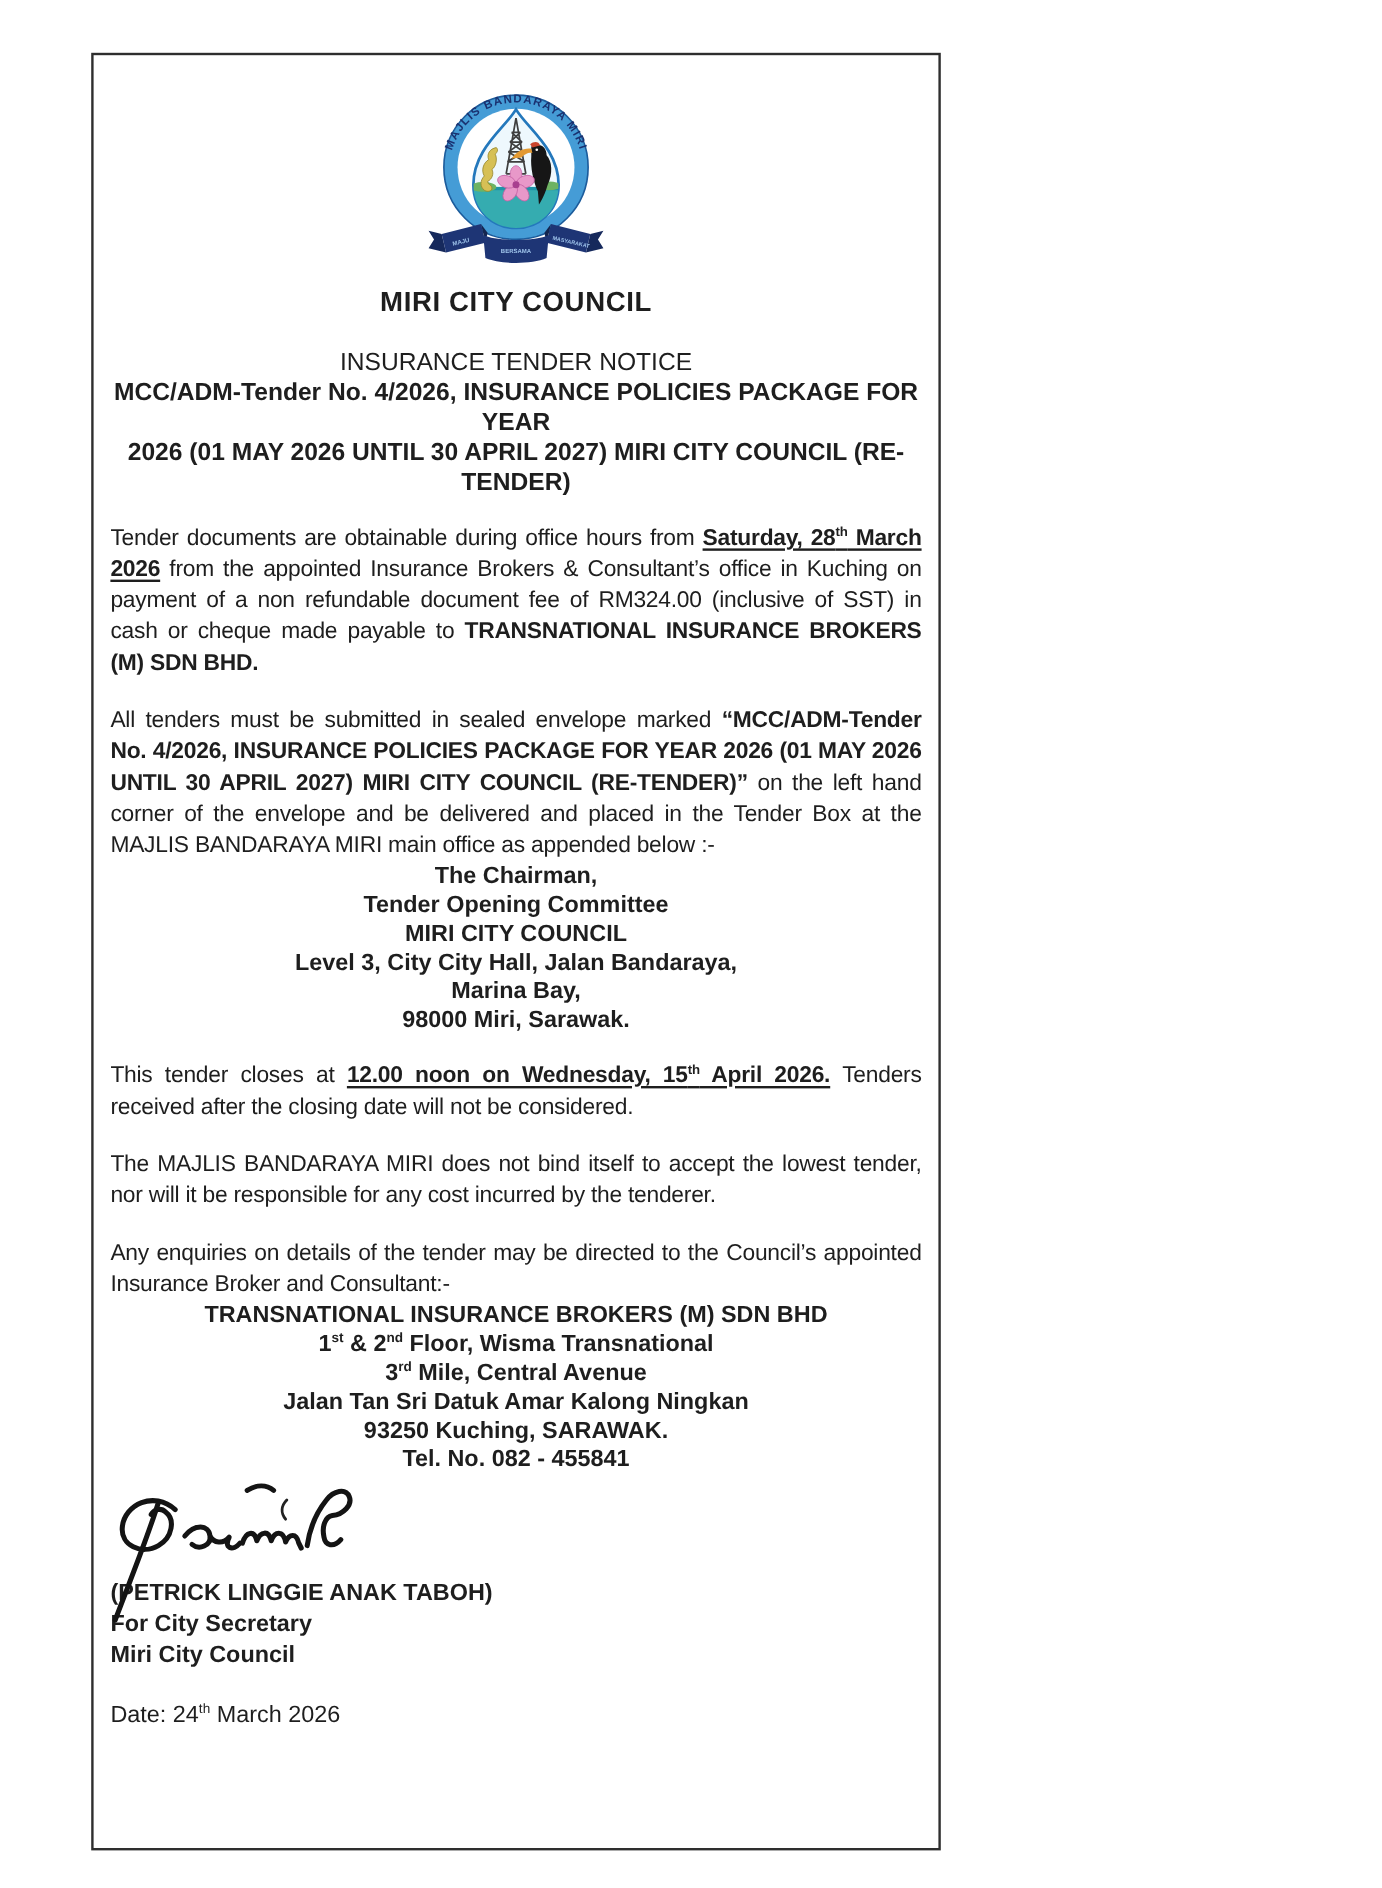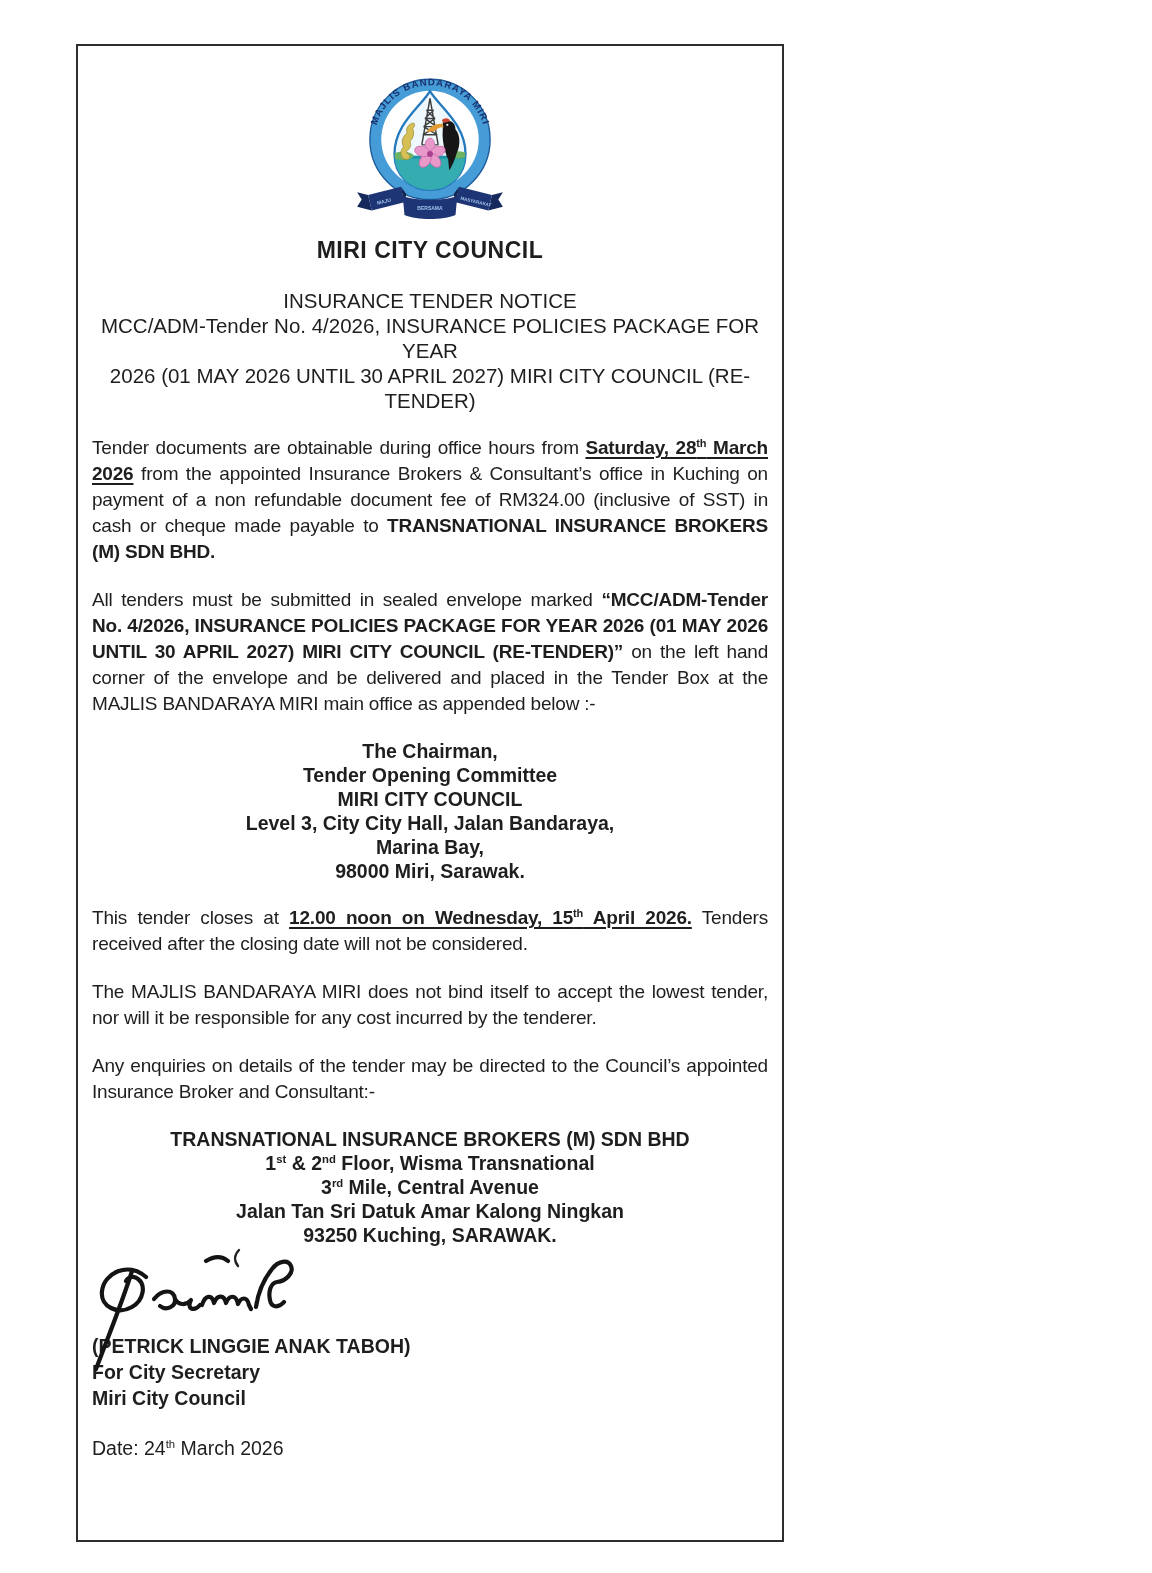--- a/index.html
+++ b/index.html
@@ -3,23 +3,23 @@
 <meta charset="utf-8">
 <style>
   html,body{margin:0;padding:0;background:#ffffff;}
   .page{width:1152px;height:1573px;position:relative;background:#ffffff;
         font-family:"Liberation Sans",sans-serif;color:#1e1e1e;overflow:hidden;}
   .doc{position:absolute;left:76px;top:44px;width:708px;height:1498px;
        border:2px solid #2e2e2e;box-sizing:border-box;padding:26px 14px 0 14px;}
   .logo-wrap{text-align:center;}
   .council-title{text-align:center;font-size:23px;font-weight:bold;margin-top:8px;letter-spacing:.5px;}
   .head-block{text-align:center;margin-top:24px;font-size:20.5px;line-height:25px;}
-  .head-block .h-line{font-weight:normal;text-align:center;}
+  .head-block .h-line{font-weight:bold;text-align:center;}
   p.body{text-align:justify;font-size:19px;line-height:26px;margin:22px 0 0 0;letter-spacing:-.2px;}
-  .center-block{text-align:center;font-weight:bold;font-size:19.5px;line-height:24px;margin-top:22px;}
+  .center-block{text-align:center;font-weight:bold;font-size:19.5px;line-height:24px;}
   sup{font-size:58%;vertical-align:super;line-height:0;}
   .u{font-weight:bold;text-decoration:underline;text-underline-offset:3px;text-decoration-thickness:2px;}
   .sig-area{position:relative;height:78px;margin-top:8px;}
   .sig-area svg{position:absolute;left:-4px;top:-2px;}
   .name-block{font-weight:bold;font-size:19.5px;line-height:26px;}
   .date-line{margin:26px 0 0 0;font-size:19.5px;font-weight:normal;}
   .pen-mark{position:absolute;left:152px;top:1202px;}
 </style>
 </head>
 <body>
@@ -103,20 +103,21 @@
     <p class="body">The MAJLIS BANDARAYA MIRI does not bind itself to accept the lowest tender, nor will it be responsible for any cost incurred by the tenderer.</p>
 
     <p class="body">Any enquiries on details of the tender may be directed to the Council’s appointed Insurance Broker and Consultant:-</p>
 
     <div class="center-block">
       <div>TRANSNATIONAL INSURANCE BROKERS (M) SDN BHD</div>
       <div><span>1</span><sup>st</sup><span> &amp; 2</span><sup>nd</sup><span> Floor, Wisma Transnational</span></div>
       <div><span>3</span><sup>rd</sup><span> Mile, Central Avenue</span></div>
       <div>Jalan Tan Sri Datuk Amar Kalong Ningkan</div>
       <div>93250 Kuching, SARAWAK.</div>
+      <div>Tel. No. 082 - 455841</div>
     </div>
 
     <div class="sig-area">
       <svg width="240" height="122" viewBox="0 0 240 122">
         <g stroke="#141414" stroke-width="4.2" fill="none" stroke-linecap="round" stroke-linejoin="round">
           <path d="M 118 8 C 126 3, 134 3, 140 8"></path>
           <path d="M 58 24 C 40 8, 16 20, 14 38 C 12 54, 30 62, 44 54 C 56 47, 58 32, 50 26 C 46 22, 40 24, 38 28"></path>
           <path d="M 44 18 C 34 50, 20 84, 8 116"></path>
           <path d="M 66 46 C 74 36, 86 36, 87 46 C 88 54, 78 58, 72 53 M 87 46 C 90 52, 98 53, 103 47 C 98 56, 106 59, 112 52"></path>
           <path d="M 114 52 C 117 42, 124 41, 126 50 C 129 42, 136 41, 138 50 C 141 42, 148 41, 150 51 C 153 44, 159 43, 161 52 L 163 56"></path>

